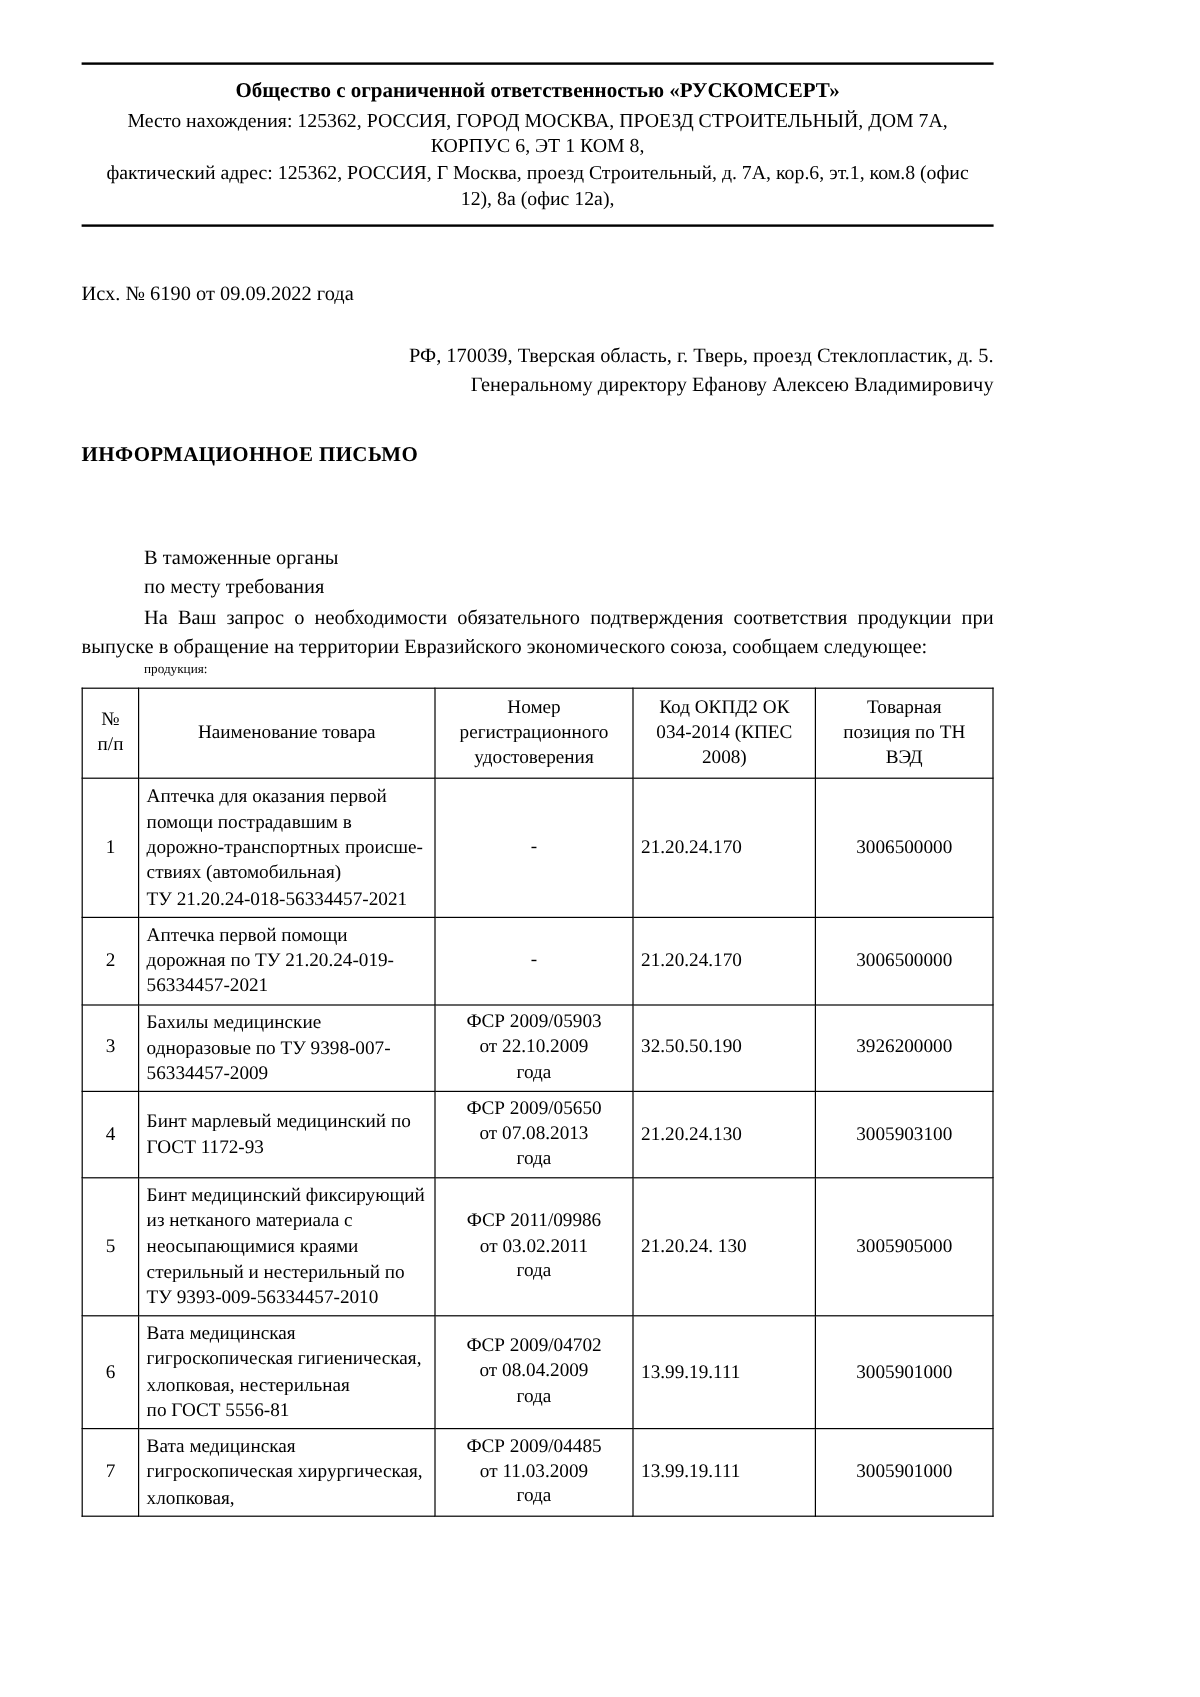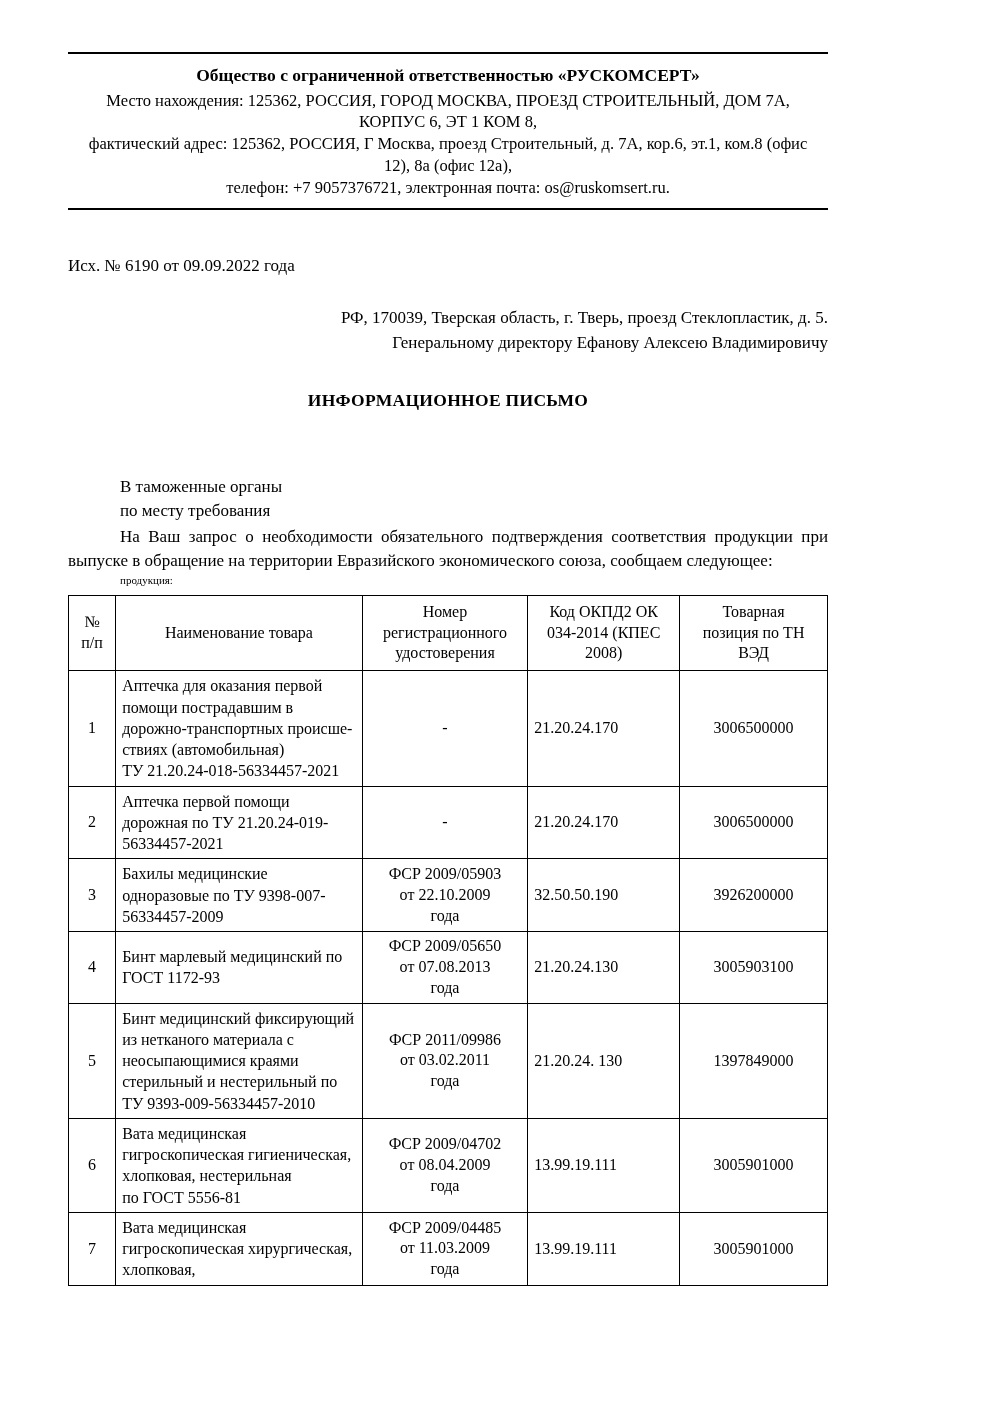--- a/index.html
+++ b/index.html
@@ -48,21 +48,20 @@
     padding-left: 0px;
   }
   .addressee {
     margin-top: 30px;
     text-align: right;
     font-size: 17px;
     line-height: 1.45;
   }
   .doc-title {
     margin-top: 34px;
-    text-align: center;
     font-size: 17.5px;
     font-weight: bold;
     letter-spacing: 0.3px;
   }
   .recipients {
     margin-top: 64px;
     font-size: 17px;
     line-height: 1.42;
     padding-left: 52px;
   }
@@ -132,21 +131,20 @@
 <body>
 
 <div class="page">
 
   <div class="letterhead">
     <div class="lh-title">Общество с ограниченной ответственностью «РУСКОМСЕРТ»</div>
     <div class="lh-line">Место нахождения:  125362, РОССИЯ, ГОРОД МОСКВА, ПРОЕЗД СТРОИТЕЛЬНЫЙ, ДОМ 7А,</div>
     <div class="lh-line">КОРПУС 6, ЭТ 1 КОМ 8,</div>
     <div class="lh-line">фактический адрес:  125362, РОССИЯ, Г Москва, проезд Строительный, д. 7А, кор.6, эт.1, ком.8 (офис</div>
     <div class="lh-line">12), 8а (офис 12а),</div>
-    <div class="lh-line">телефон:  +7 9057376721, электронная почта:  os@ruskomsert.ru.</div>
   </div>
 
   <div class="outgoing">Исх. № 6190 от 09.09.2022 года</div>
 
   <div class="addressee">
     <div>РФ, 170039, Тверская область, г. Тверь, проезд Стеклопластик, д. 5.</div>
     <div>Генеральному директору Ефанову Алексею Владимировичу</div>
   </div>
 
   <div class="doc-title">ИНФОРМАЦИОННОЕ ПИСЬМО</div>
@@ -211,21 +209,21 @@
           <td class="c-okpd nowrapline">21.20.24.130</td>
           <td class="c-tnved nowrapline">3005903100</td>
         </tr>
         <tr>
           <td class="c-num nowrapline">5</td>
           <td class="c-name nowrapline">Бинт медицинский фиксирующий из нетканого материала с неосыпающимися краями стерильный и нестерильный по ТУ 9393-009-56334457-2010</td>
           <td class="c-reg nowrapline">ФСР 2011/09986
 от 03.02.2011
 года</td>
           <td class="c-okpd nowrapline">21.20.24. 130</td>
-          <td class="c-tnved nowrapline">1397849000</td>
+          <td class="c-tnved nowrapline">3005905000</td>
         </tr>
         <tr>
           <td class="c-num nowrapline">6</td>
           <td class="c-name nowrapline">Вата медицинская гигроскопическая гигиеническая, хлопковая, нестерильная
 по ГОСТ 5556-81</td>
           <td class="c-reg nowrapline">ФСР 2009/04702
 от 08.04.2009
 года</td>
           <td class="c-okpd nowrapline">13.99.19.111</td>
           <td class="c-tnved nowrapline">3005901000</td>

